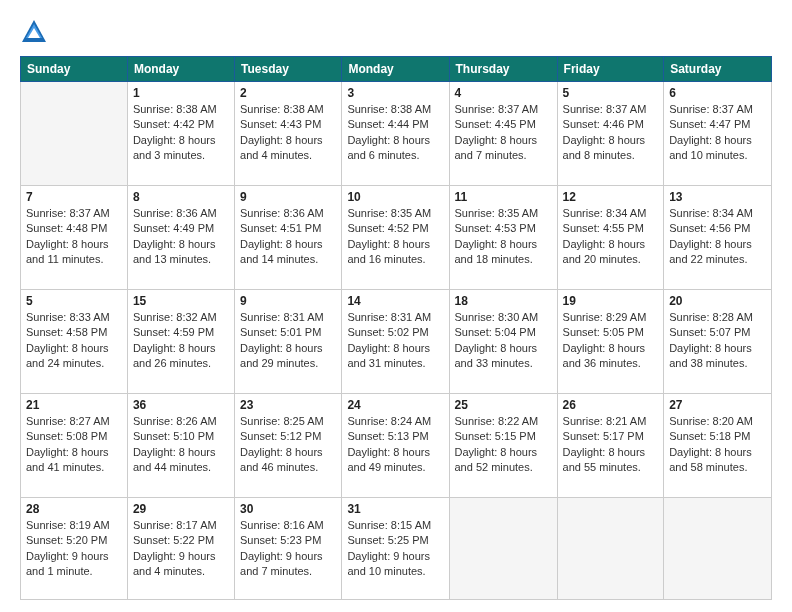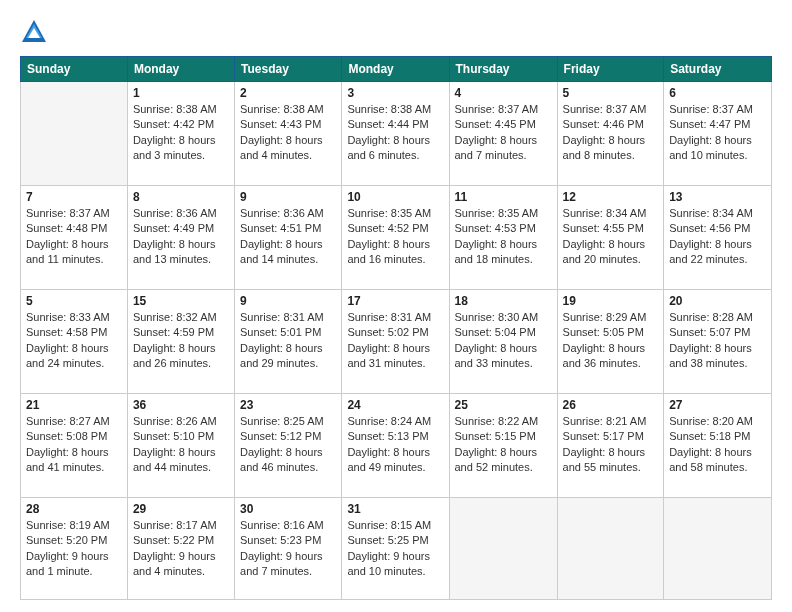--- a/index.html
+++ b/index.html
@@ -194,21 +194,21 @@
           </td>
           <td>
             <span class="day-num">15</span>
             <div class="day-info">Sunrise: 8:32 AM<br>Sunset: 4:59 PM<br>Daylight: 8 hours and 26 minutes.</div>
           </td>
           <td>
             <span class="day-num">9</span>
             <div class="day-info">Sunrise: 8:31 AM<br>Sunset: 5:01 PM<br>Daylight: 8 hours and 29 minutes.</div>
           </td>
           <td>
-            <span class="day-num">17</span>
+            <span class="day-num">14</span>
             <div class="day-info">Sunrise: 8:31 AM<br>Sunset: 5:02 PM<br>Daylight: 8 hours and 31 minutes.</div>
           </td>
           <td>
             <span class="day-num">18</span>
             <div class="day-info">Sunrise: 8:30 AM<br>Sunset: 5:04 PM<br>Daylight: 8 hours and 33 minutes.</div>
           </td>
           <td>
             <span class="day-num">19</span>
             <div class="day-info">Sunrise: 8:29 AM<br>Sunset: 5:05 PM<br>Daylight: 8 hours and 36 minutes.</div>
           </td>

